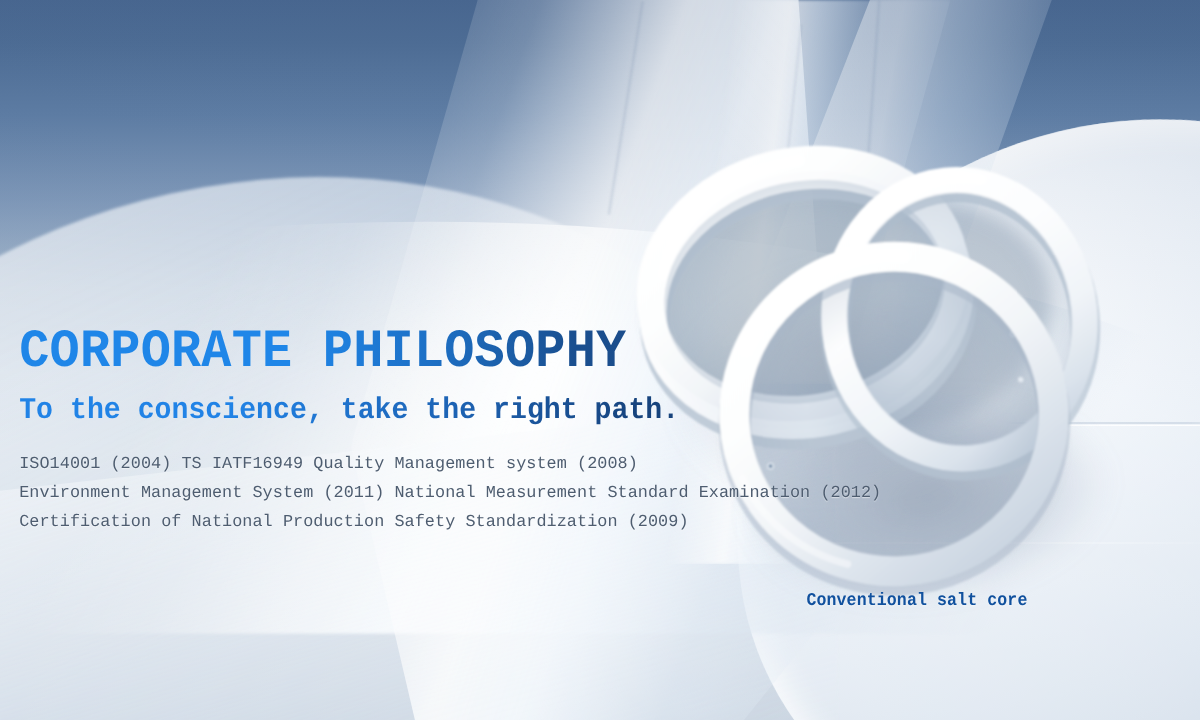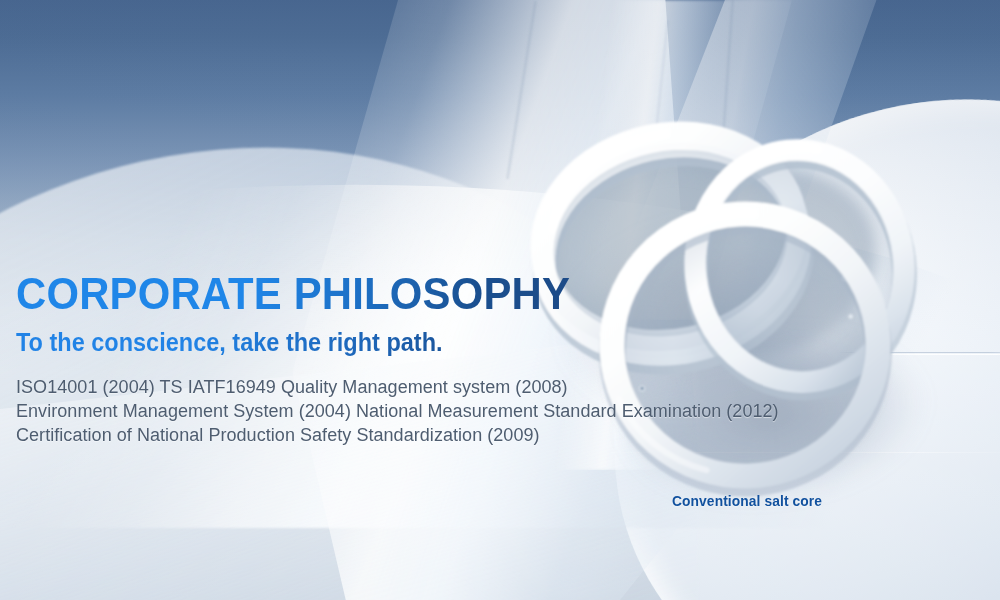--- a/index.html
+++ b/index.html
@@ -5,21 +5,21 @@
   html, body {
     margin: 0;
     padding: 0;
     background: #1a1a1a;
   }
   #banner {
     position: relative;
     width: 1000px;
     height: 600px;
     overflow: hidden;
-    font-family: Liberation Sans, sans-serif;
+    font-family: Liberation Mono, monospace;
     background: #b9c6d6;
   }
 
   
   .bg-base {
     position: absolute;
     inset: 0;
     background:
       linear-gradient(180deg,
         #45648e 0%,
@@ -254,21 +254,21 @@
     color: transparent;
     -webkit-text-fill-color: transparent;
     white-space: nowrap;
   }
   .cert-list {
     margin: 17px 0 0 0;
     padding: 0;
     list-style: none;
   }
   .cert-list li {
-    font-size: 18px;
+    font-size: 14px;
     line-height: 24px;
     color: #4e5d70;
     letter-spacing: 0.05px;
     white-space: nowrap;
     text-shadow: 0 1px 1px rgba(255,255,255,0.55);
   }
 
   .caption {
     position: absolute;
     left: 672px;
@@ -389,20 +389,20 @@
         <circle cx="852" cy="322" r="2.2" fill="#eaf0f6" opacity="0.85"></circle>
       </g>
     </g>
   </svg>
 
   <div class="text-block">
     <h1 class="headline">CORPORATE PHILOSOPHY</h1>
     <p class="subline">To the conscience, take the right path.</p>
     <ul class="cert-list">
       <li>ISO14001 (2004)  TS IATF16949 Quality Management system (2008)</li>
-      <li>Environment Management System (2004)    National Measurement Standard Examination (2012)</li>
+      <li>Environment Management System (2011)    National Measurement Standard Examination (2012)</li>
       <li>Certification of National Production Safety Standardization (2009)</li>
     </ul>
   </div>
 
   <div class="caption">Conventional salt core</div>
 
 </div>
 
 </body></html>

